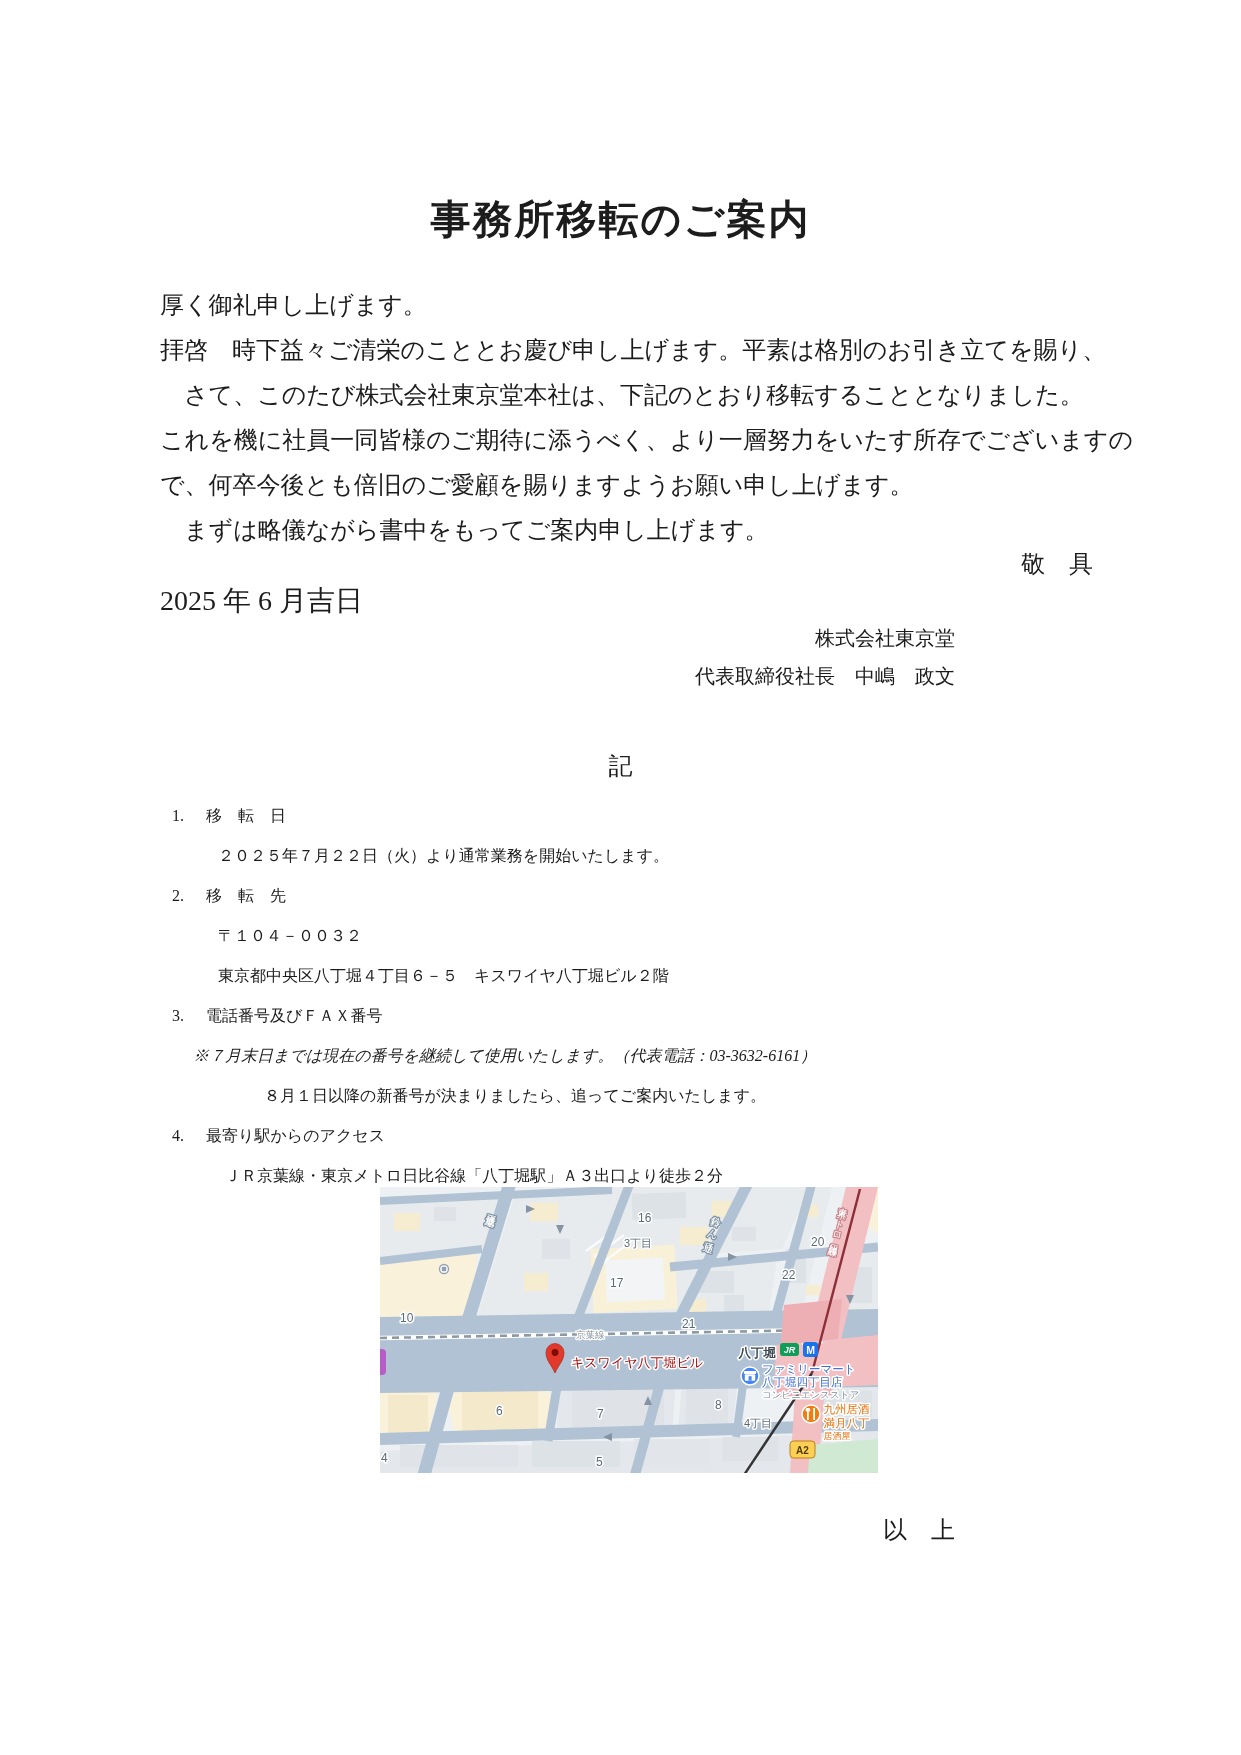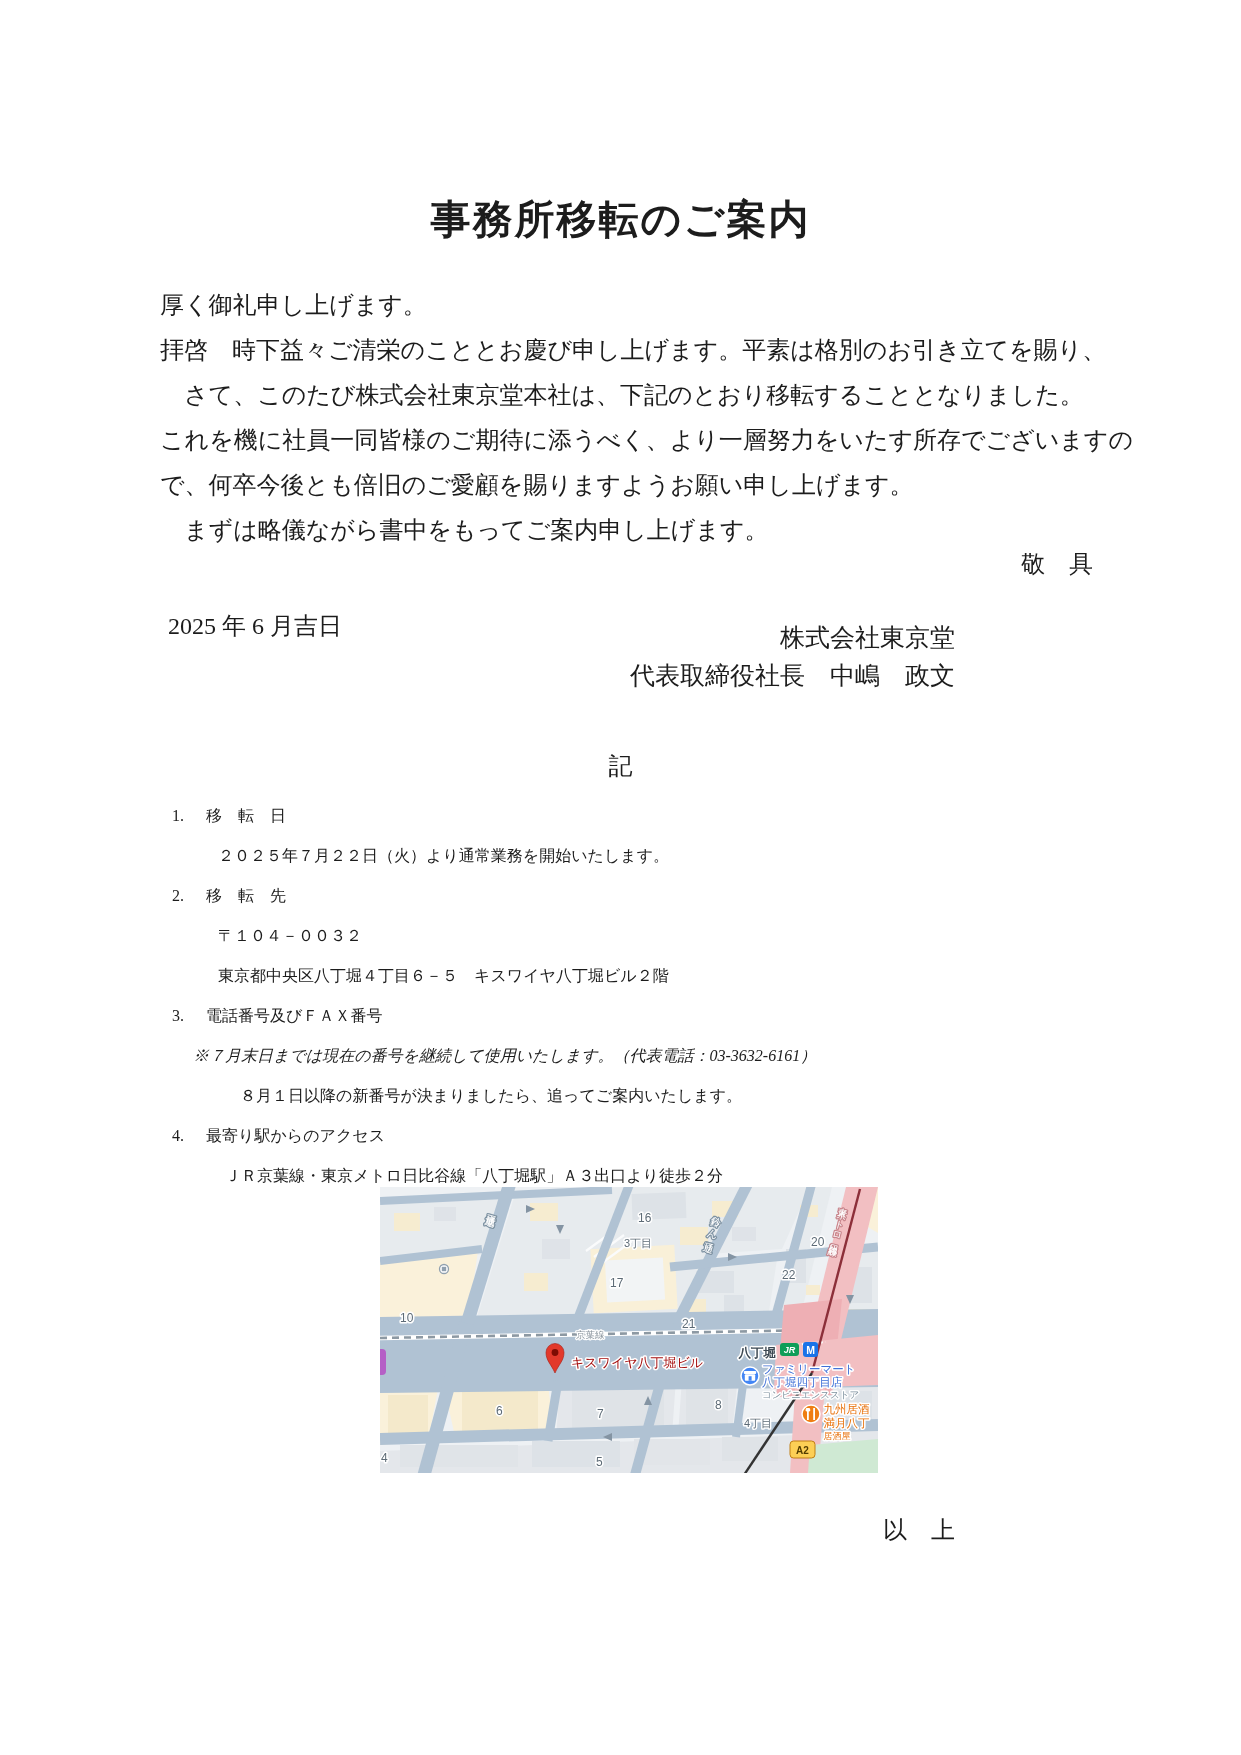--- a/index.html
+++ b/index.html
@@ -3,29 +3,29 @@
 <meta charset="utf-8">
 <style>
   html,body{margin:0;padding:0;background:#fff;}
   .page{position:relative;width:1241px;height:1755px;background:#ffffff;overflow:hidden;
         font-family:"Liberation Serif","DejaVu Serif",serif;color:#1c1c1c;}
   .title{position:absolute;top:192px;left:0;width:100%;text-align:center;
          font-size:40px;font-weight:700;letter-spacing:2px;}
   .greeting{position:absolute;top:283px;left:160px;width:940px;font-size:24px;}
   .greeting .line{height:45px;line-height:45px;white-space:pre;}
   .keigu{position:absolute;top:548px;right:148px;font-size:24px;white-space:pre;}
-  .datemark{position:absolute;top:582px;left:168px;font-size:24px;margin-top:28px;}
-  .signature{position:absolute;top:619px;right:286px;text-align:right;font-size:25px;line-height:38px;}
+  .datemark{position:absolute;top:582px;left:160px;font-size:28px;}
+  .signature{position:absolute;top:619px;right:286px;text-align:right;font-size:20px;line-height:38px;}
   .ki{position:absolute;top:750px;left:0;width:100%;text-align:center;font-size:24px;}
   .list{position:absolute;top:796px;left:0;width:1241px;font-size:16px;}
   .list .row{height:40px;line-height:40px;white-space:pre;}
   .num{display:inline-block;margin-left:172px;width:34px;}
   .ind0{padding-left:193px;font-style:italic;}
   .ind1{padding-left:218px;}
-  .ind2{padding-left:240px;}
+  .ind2{padding-left:240px;margin-left:24px;}
   .ind3{padding-left:225px;}
   .ijou{position:absolute;top:1514px;right:286px;font-size:24px;white-space:pre;}
   .map-wrap{position:absolute;top:1187px;left:380px;width:498px;height:286px;}
   svg text{font-family:"Liberation Sans","DejaVu Sans",sans-serif;}
   .halo{paint-order:stroke;stroke:#ffffff;stroke-width:3px;stroke-linejoin:round;fill:#5d6b76;}
   .roadlab{paint-order:stroke;stroke:#7f93a3;stroke-width:2.6px;stroke-linejoin:round;fill:#ffffff;}
   .pinklab{paint-order:stroke;stroke:#c8858c;stroke-width:2.4px;stroke-linejoin:round;fill:#ffffff;}
   .vert{writing-mode:vertical-rl;text-orientation:upright;letter-spacing:1px;}
 </style>
 </head>

